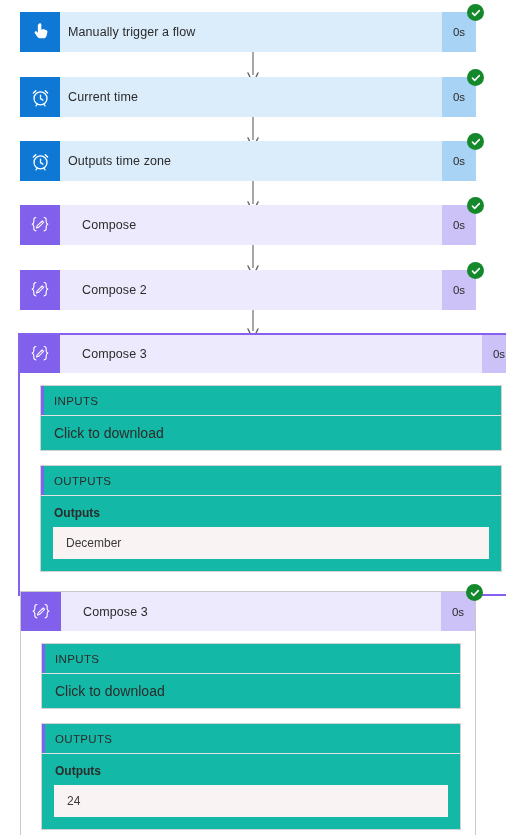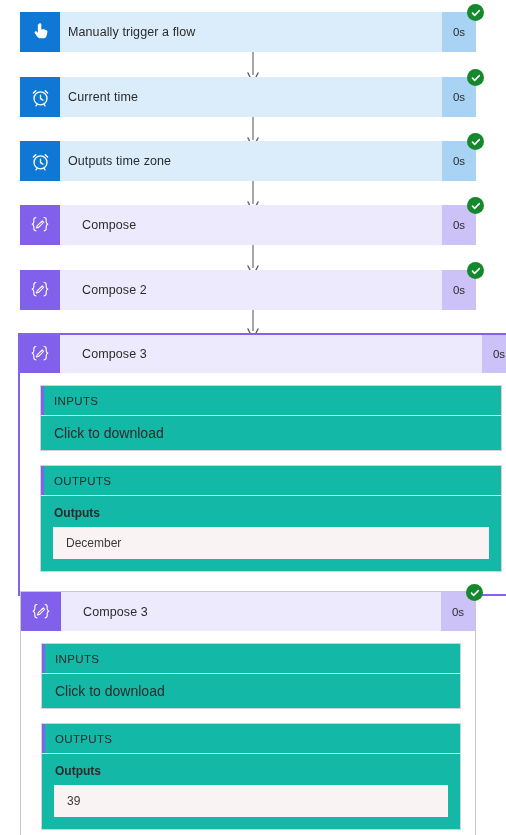--- a/index.html
+++ b/index.html
@@ -377,18 +377,18 @@
           </div>
         </div>
         <div class="card-body">
           <div class="section">
             <div class="section-header">INPUTS</div>
             <div class="section-row">Click to download</div>
           </div>
           <div class="section">
             <div class="section-header">OUTPUTS</div>
             <div class="field-label">Outputs</div>
-            <div class="field-value">39</div>
+            <div class="field-value">24</div>
           </div>
         </div>
       </div>
     </div>
   </div>
 
 </body></html>

